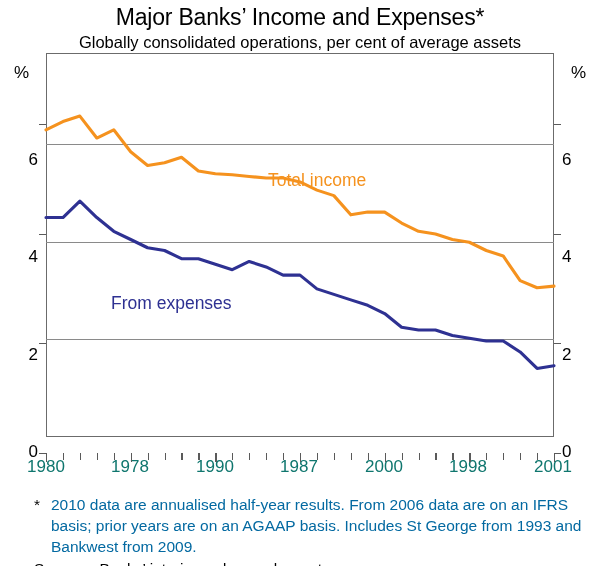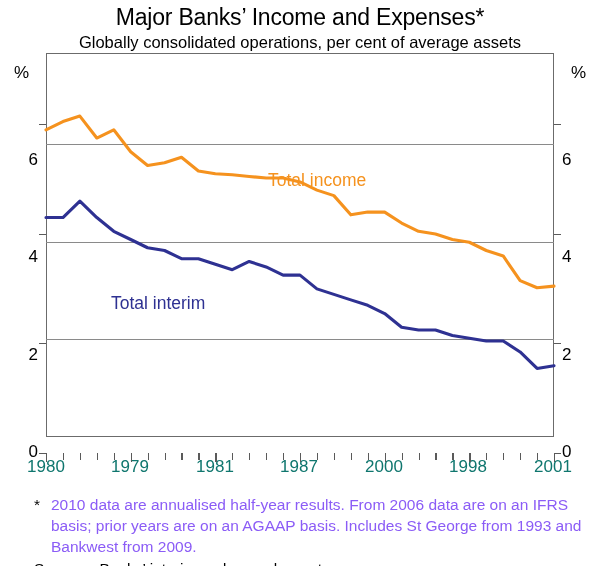--- a/index.html
+++ b/index.html
@@ -79,21 +79,21 @@
   
   .notes{
     position:absolute;left:34px;top:494px;width:548px;
   }
   .note-row{display:flex;align-items:flex-start;}
   .note-star{
     width:17px;flex:0 0 17px;
     font-size:15.5px;line-height:21px;color:#000;
   }
   .note-body{
-    font-size:15.5px;line-height:21px;color:#8b5cf6;
+    font-size:15.5px;line-height:21px;color:#0369a1;
   }
   .sources{
     font-size:15.5px;line-height:21px;color:#000;
     margin-top:1px;
   }
 </style>
 </head>
 <body>
 
 <div class="figure">
@@ -108,22 +108,22 @@
   <div class="ylab" style="left:8px;top:247px;">4</div>
   <div class="ylab" style="left:8px;top:345px;">2</div>
   <div class="ylab" style="left:8px;top:442px;">0</div>
 
   <div class="ylab right" style="left:562px;top:150px;">6</div>
   <div class="ylab right" style="left:562px;top:247px;">4</div>
   <div class="ylab right" style="left:562px;top:345px;">2</div>
   <div class="ylab right" style="left:562px;top:442px;">0</div>
 
   <div class="xlab" style="left:16px;top:457px;">1980</div>
-  <div class="xlab" style="left:100px;top:457px;">1979</div>
-  <div class="xlab" style="left:185px;top:457px;">1981</div>
+  <div class="xlab" style="left:100px;top:457px;">1978</div>
+  <div class="xlab" style="left:185px;top:457px;">1990</div>
   <div class="xlab" style="left:269px;top:457px;">1987</div>
   <div class="xlab" style="left:354px;top:457px;">2000</div>
   <div class="xlab" style="left:438px;top:457px;">1998</div>
   <div class="xlab" style="left:523px;top:457px;">2001</div>
 
   <div class="plot-wrap">
     <div class="plot-frame"></div>
 
     <div class="gridline" style="top:91.43px;"></div>
     <div class="gridline" style="top:188.57px;"></div>
@@ -132,21 +132,21 @@
     <svg class="series" viewBox="0 0 508 384" preserveAspectRatio="none">
       <g>
         <polyline id="line-income" fill="none" stroke="#F5921E" stroke-width="3.1" stroke-linejoin="round" stroke-linecap="round" points="0.00,76.80 16.93,68.57 33.87,63.09 50.80,85.03 67.73,76.80 84.67,98.74 101.60,112.46 118.53,109.71 135.47,104.23 152.40,117.94 169.33,120.69 186.27,121.78 203.20,123.43 220.13,125.07 237.07,125.07 254.00,128.91 270.93,137.14 287.87,142.63 304.80,161.83 321.73,159.09 338.67,159.09 355.60,170.06 372.53,178.29 389.47,181.03 406.40,186.51 423.33,189.26 440.27,197.49 457.20,202.97 474.13,227.66 491.07,234.79 508.00,233.14"></polyline>
       </g>
       <g>
         <polyline id="line-expenses" fill="none" stroke="#2E3192" stroke-width="3.1" stroke-linejoin="round" stroke-linecap="round" points="0.00,164.57 16.93,164.57 33.87,148.11 50.80,164.57 67.73,178.29 84.67,186.51 101.60,194.74 118.53,197.49 135.47,205.71 152.40,205.71 169.33,211.20 186.27,216.69 203.20,208.46 220.13,213.94 237.07,222.17 254.00,222.17 270.93,235.89 287.87,241.37 304.80,246.86 321.73,252.34 338.67,260.57 355.60,274.29 372.53,277.03 389.47,277.03 406.40,282.51 423.33,285.26 440.27,288.00 457.20,288.00 474.13,298.97 491.07,315.43 508.00,312.69"></polyline>
       </g>
     </svg>
 
     <div class="serieslabel" style="left:222px;top:117px;color:#F5921E;">Total income</div>
-    <div class="serieslabel" style="left:65px;top:240px;color:#2E3192;">Total interim</div>
+    <div class="serieslabel" style="left:65px;top:240px;color:#2E3192;">From expenses</div>
   </div>
 
   <div id="xticks">
       <div class="tick" style="left: 46px; top: 453px; height: 9px;"></div>
       <div class="tick" style="left: 62.9333px; top: 453px;"></div>
       <div class="tick" style="left: 79.8667px; top: 453px;"></div>
       <div class="tick" style="left: 96.8px; top: 453px;"></div>
       <div class="tick" style="left: 113.733px; top: 453px;"></div>
       <div class="tick" style="left: 130.667px; top: 453px; height: 9px;"></div>
       <div class="tick" style="left: 147.6px; top: 453px;"></div>

